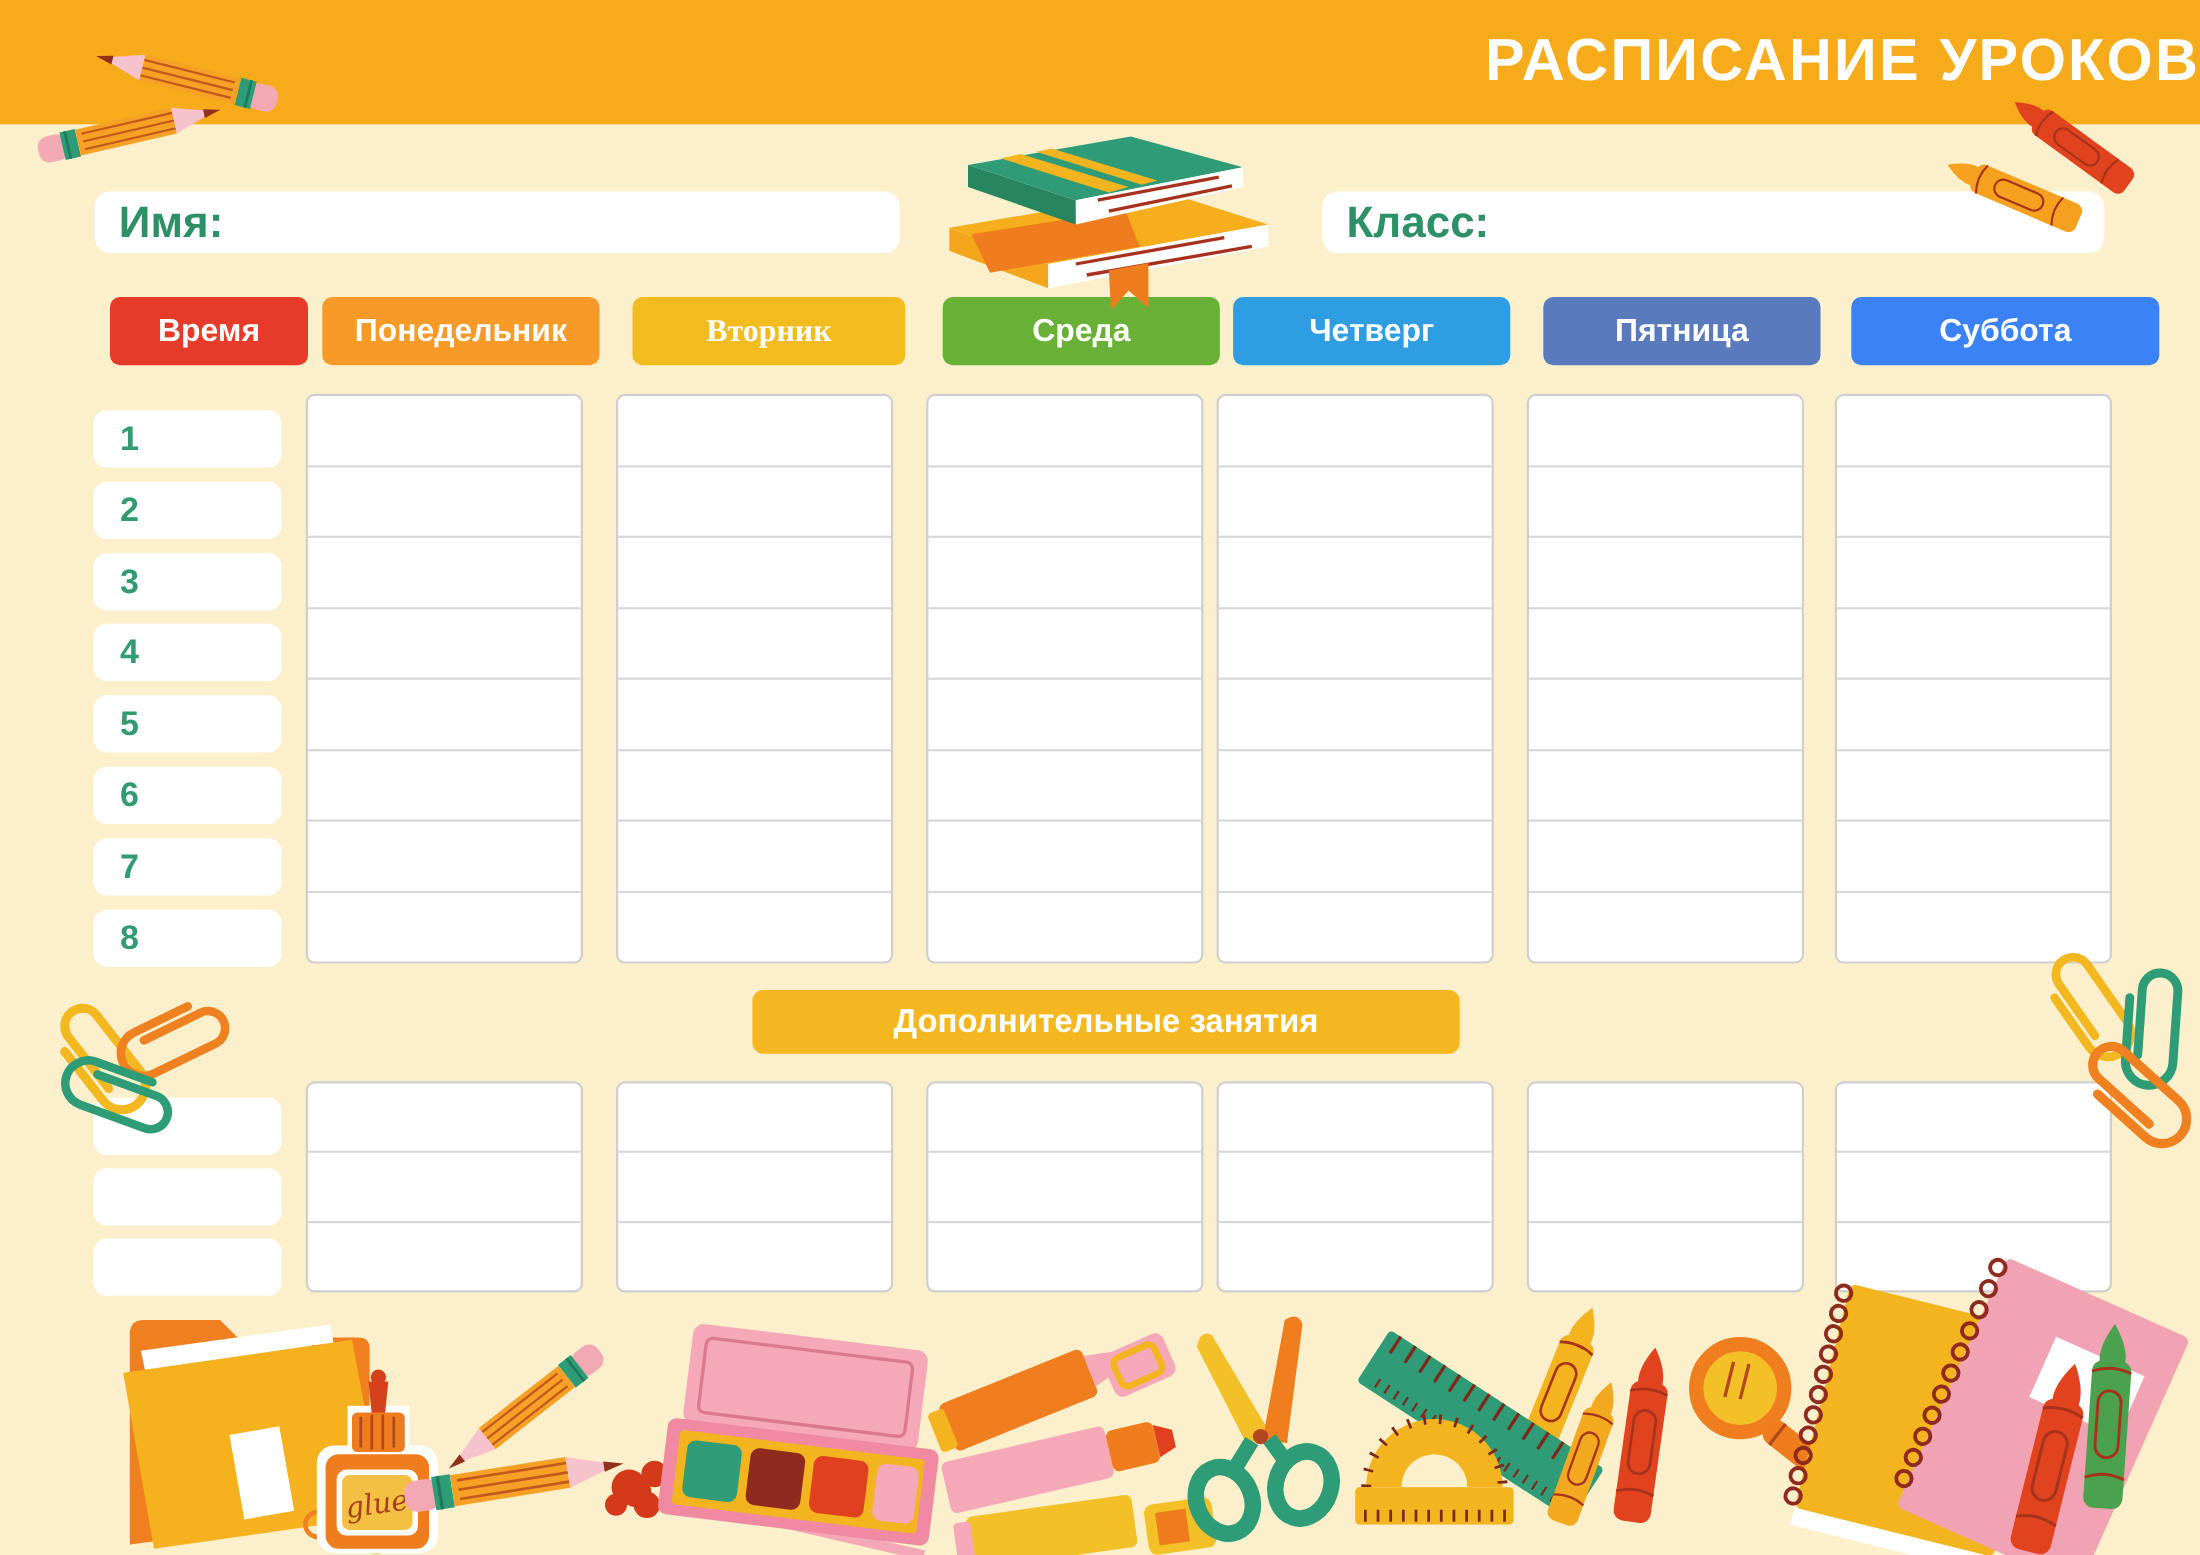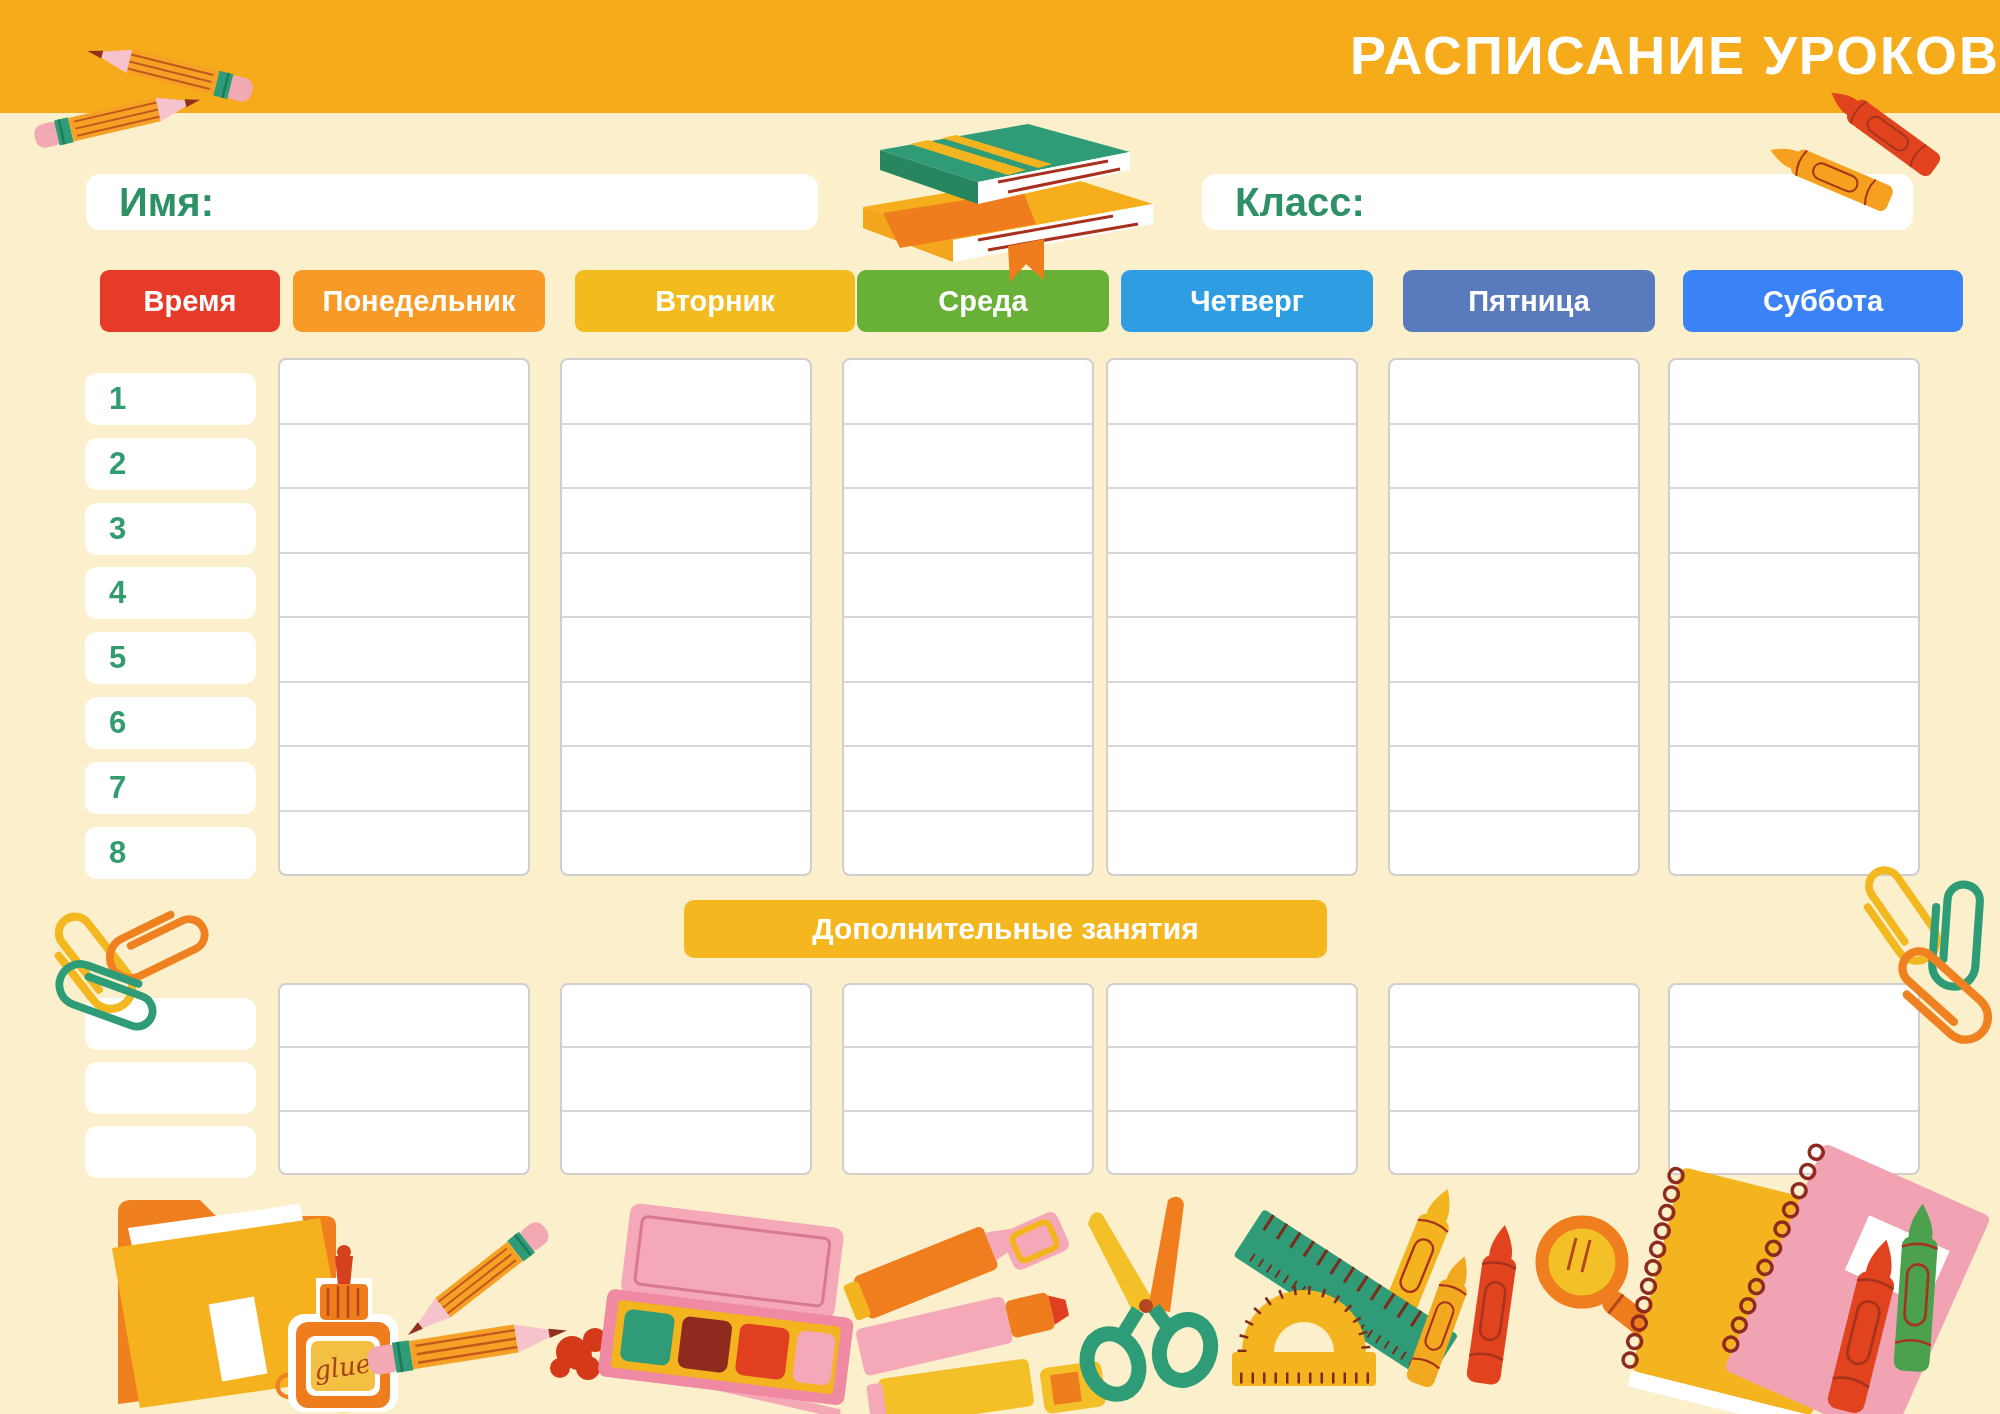--- a/index.html
+++ b/index.html
@@ -2,21 +2,21 @@
 <html><head>
 <meta charset="utf-8">
 <style>
   html,body{margin:0;padding:0;}
   .page{position:relative;width:2000px;height:1414px;overflow:hidden;
         background:var(--bg,#FBF0CB);font-family:"Liberation Sans",sans-serif;}
   .header-bar{position:absolute;left:0;top:0;width:2000px;height:113px;background:var(--header,#F6AB1B);}
   .page-title{position:absolute;left:0;top:0;width:2000px;height:113px;line-height:110px;
         text-align:right;color:#fff;font-size:54px;font-weight:bold;letter-spacing:2px;}
   .field{position:absolute;height:56px;background:#fff;border-radius:14px;display:flex;
-        align-items:center;padding-left:33px;box-sizing:border-box;}
+        align-items:center;padding-left:22px;box-sizing:border-box;}
   .field-label{color:var(--label,#2E9067);font-size:40px;font-weight:bold;white-space:nowrap;}
   .field input{flex:1;height:100%;border:none;outline:none;background:transparent;
         font-size:34px;font-family:"Liberation Sans",sans-serif;color:#444;min-width:0;}
   .name-field{left:86px;top:174px;width:732px;}
   .class-field{left:1202px;top:174px;width:711px;}
   .day-header{position:absolute;top:270px;height:62px;border-radius:9px;color:#fff;
         font-weight:bold;font-size:29px;display:flex;align-items:center;justify-content:center;margin-left:15px;}
   .time-cell{position:absolute;left:85px;width:171px;height:52px;background:#fff;border-radius:12px;
         color:#339B70;font-weight:bold;font-size:31px;display:flex;align-items:center;
         padding-left:24px;box-sizing:border-box;}
@@ -41,21 +41,21 @@
     <input value="" style="">
   </div>
   <div class="field class-field">
     <span class="field-label">Класс:</span>
     <input value="" style="">
   </div>
 
   <div id="grid-layer">
       <div class="day-header" style="background: rgb(230, 59, 40); left: 85px; width: 180px;">Время</div>
       <div class="day-header" style="background: rgb(247, 154, 39); left: 278px; width: 252px;">Понедельник</div>
-      <div class="day-header" style="background: rgb(242, 188, 31); left: 560px; width: 280px;">Вторник</div>
+      <div class="day-header" style="background: rgb(242, 188, 31); left: 560px; width: 248px; font-family: Liberation Serif, serif;">Вторник</div>
       <div class="day-header" style="background: rgb(104, 177, 54); left: 842px; width: 252px;">Среда</div>
       <div class="day-header" style="background: rgb(46, 157, 226); left: 1106px; width: 252px;">Четверг</div>
       <div class="day-header" style="background: rgb(90, 122, 190); left: 1388px; width: 252px;">Пятница</div>
       <div class="day-header" style="background: #3b82f6; left: 1668px; width: 280px;">Суббота</div>
       <div class="time-cell" style="top: 373px; color: rgb(51, 155, 112);">1</div>
       <div class="time-cell" style="top: 437.8px; color: rgb(51, 155, 112);">2</div>
       <div class="time-cell" style="top: 502.6px; color: rgb(51, 155, 112);">3</div>
       <div class="time-cell" style="top: 567.4px; color: rgb(51, 155, 112);">4</div>
       <div class="time-cell" style="top: 632.2px; color: rgb(51, 155, 112);">5</div>
       <div class="time-cell" style="top: 697px; color: rgb(51, 155, 112);">6</div>

